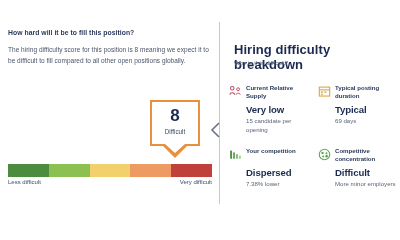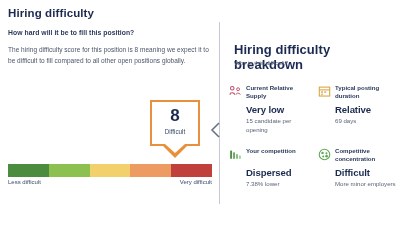--- a/index.html
+++ b/index.html
@@ -89,21 +89,20 @@
     position:absolute;left:17px;top:33px;width:61px;
     font-size:6.1px;color:#5a6478;line-height:8.5px;
   }
 </style>
 </head>
 <body>
 
 <div id="root">
 
   <div id="left">
-    <div class="h1">Hiring difficulty</div>
     <div class="q1">How hard will it be to fill this position?</div>
     <div class="para">The hiring difficulty score for this position is 8 meaning we expect it to be difficult to fill compared to all other open positions globally.</div>
 
     <div id="callout">
       <div class="score">8</div>
       <div class="scorelbl">Difficult</div>
     </div>
     <div id="ptr-outer"></div>
     <div id="ptr-inner"></div>
 
@@ -145,21 +144,21 @@
 
       <div class="card c1">
         <svg class="ico" viewBox="0 0 16 16">
           <rect x="1.6" y="2.6" width="12.8" height="11" fill="none" stroke="#d9a441" stroke-width="1.3"></rect>
           <line x1="1.6" y1="6" x2="14.4" y2="6" stroke="#d9a441" stroke-width="1.3"></line>
           <rect x="3.6" y="7.6" width="2.6" height="2.2" fill="#e6bd73"></rect>
           <rect x="7.6" y="7.6" width="2.6" height="2.2" fill="#e6bd73"></rect>
           <rect x="3.6" y="10.6" width="2.6" height="2.0" fill="#e6bd73"></rect>
         </svg>
         <div class="ttl">Typical posting duration</div>
-        <div class="val">Relative</div>
+        <div class="val">Typical</div>
         <div class="sub">69 days</div>
       </div>
 
       <div class="card c2">
         <svg class="ico" viewBox="0 0 16 16">
           <rect x="1.4" y="3.2" width="2.4" height="10" fill="#4f8f4a"></rect>
           <rect x="5" y="5.4" width="2.4" height="7.8" fill="#6aa860"></rect>
           <rect x="8.6" y="7.6" width="2.4" height="5.6" fill="#86bd7b"></rect>
           <rect x="12.2" y="9.4" width="2.4" height="3.8" fill="#a4cf98"></rect>
         </svg>

